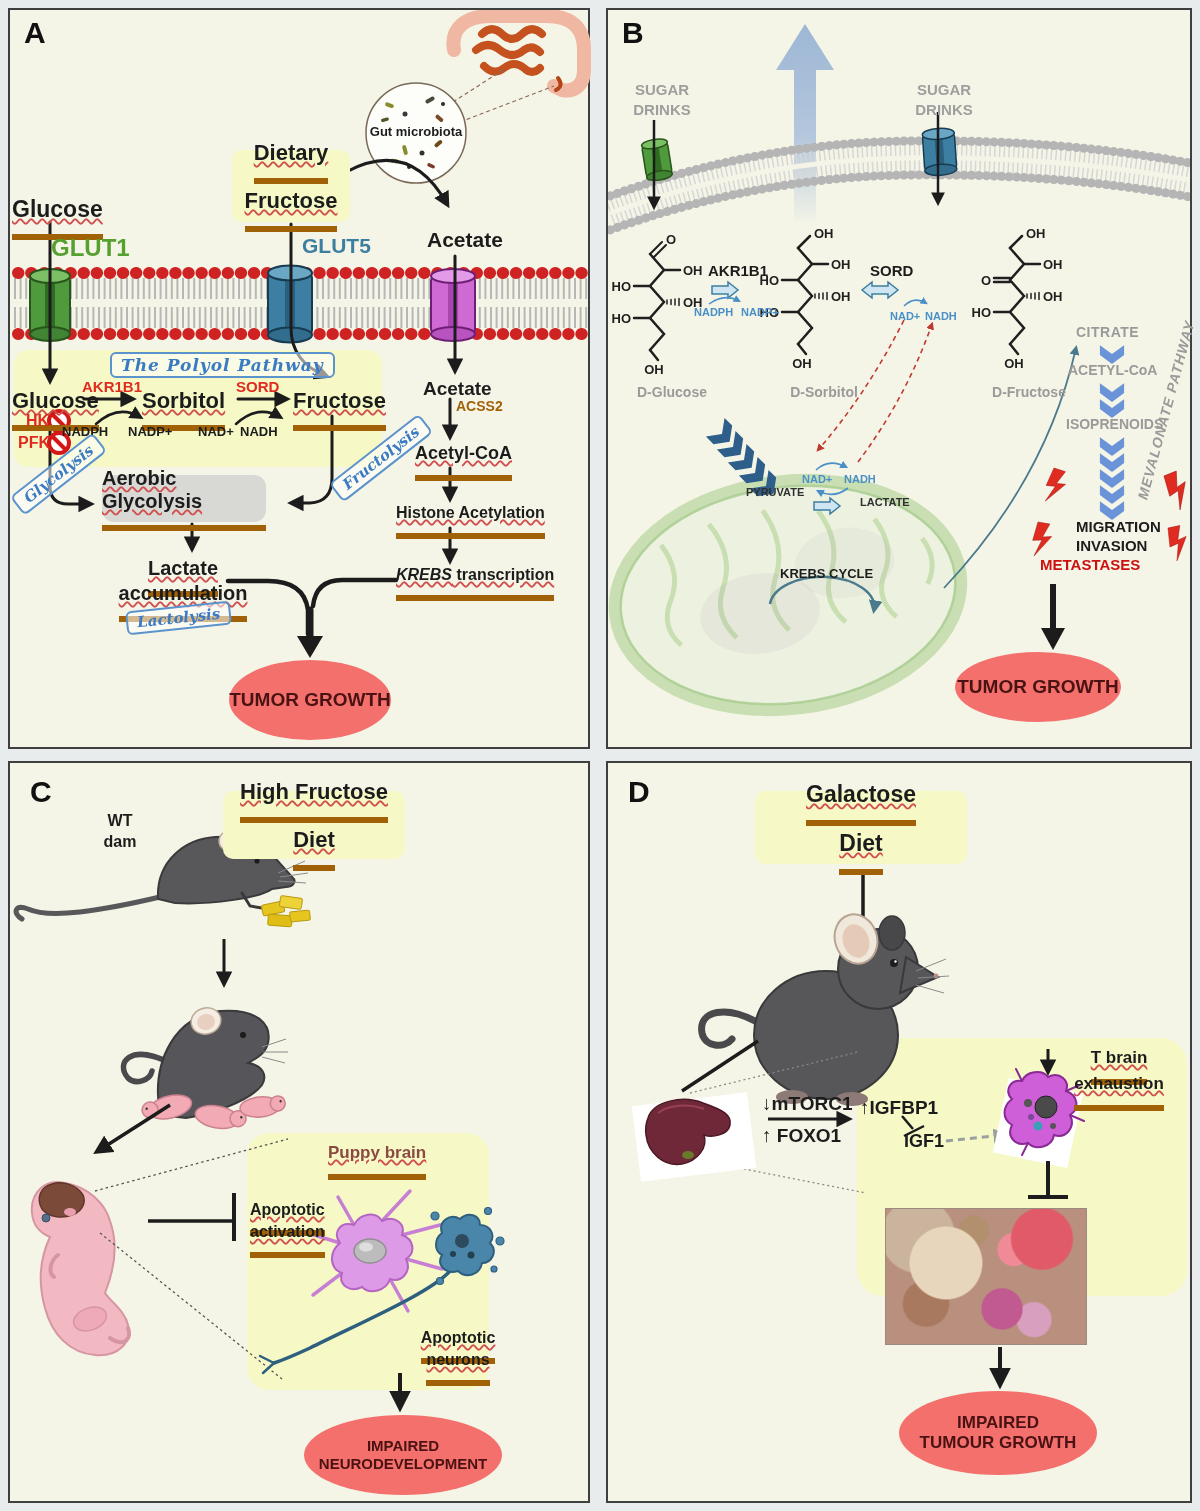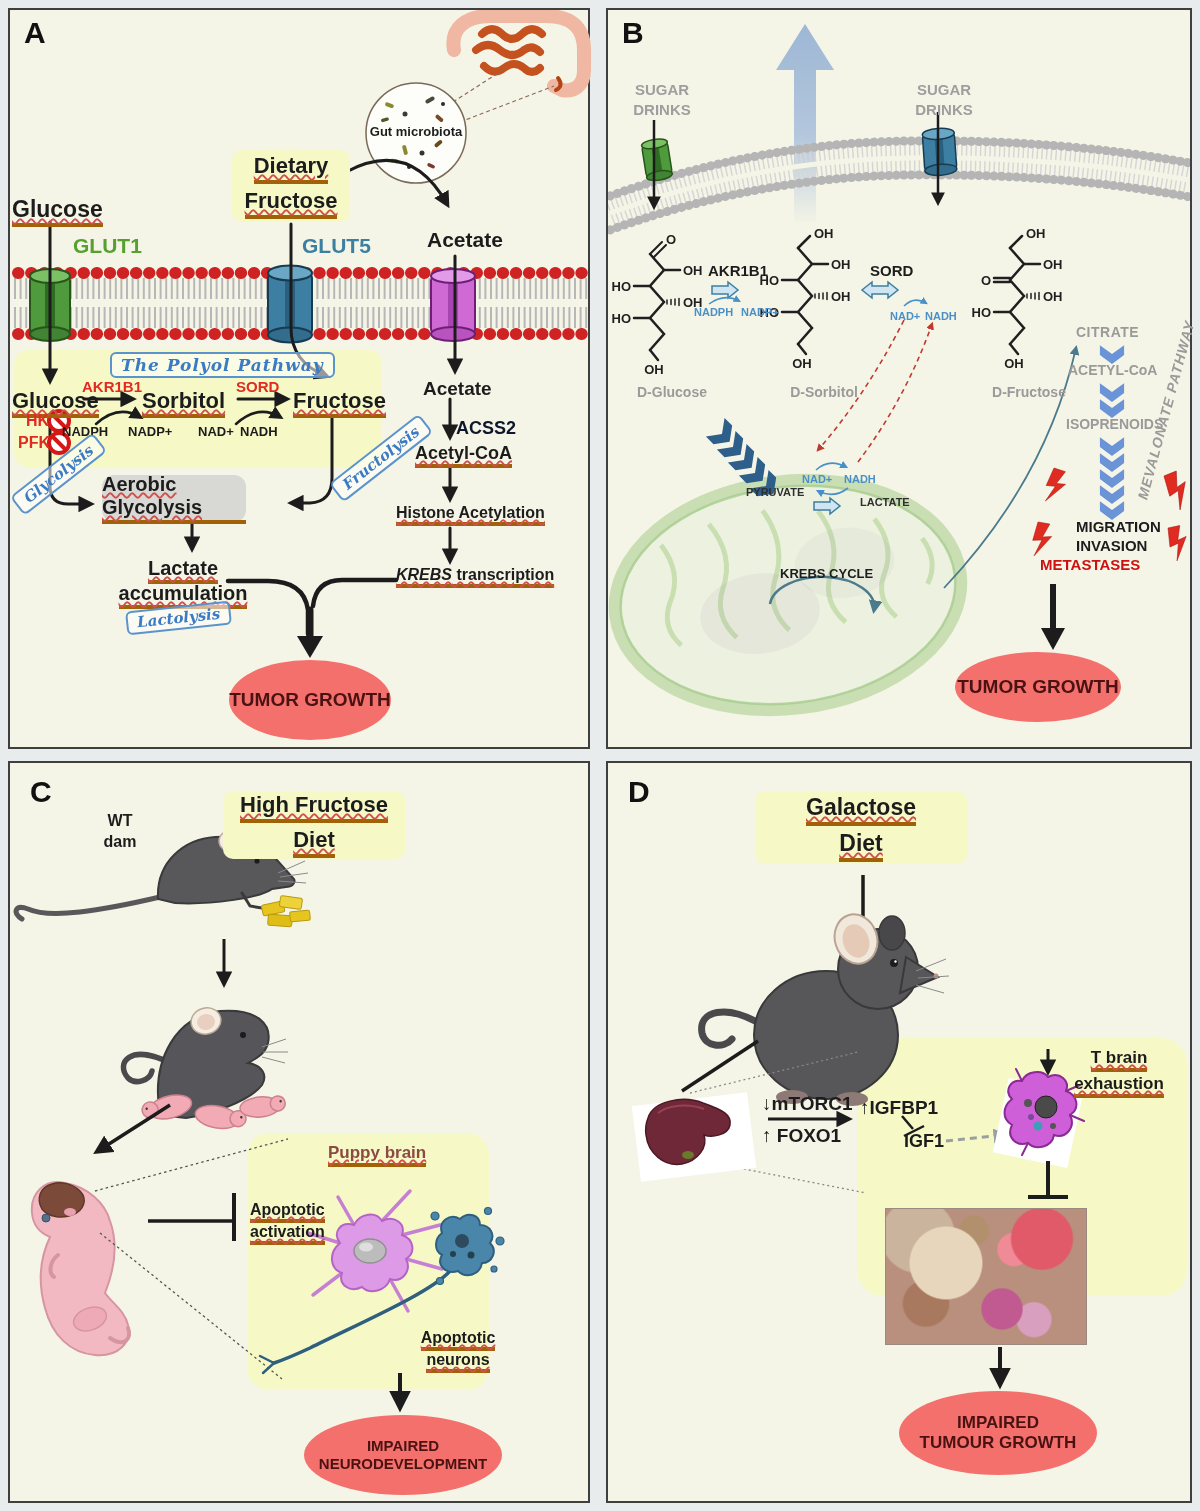--- a/index.html
+++ b/index.html
@@ -5,21 +5,21 @@
   html,body{margin:0;padding:0}
   body{width:1200px;height:1511px;position:relative;background:#e9ecec;font-family:"Liberation Sans",sans-serif;color:#1c1c1c;overflow:hidden}
   .panel{position:absolute;background:#f5f5e7;border:2px solid #3f3f3f;box-sizing:border-box}
   #pa{left:8px;top:8px;width:582px;height:741px}
   #pb{left:606px;top:8px;width:586px;height:741px}
   #pc{left:8px;top:761px;width:582px;height:742px}
   #pd{left:606px;top:761px;width:586px;height:742px}
   .b{font-weight:700}
   .txt{position:absolute;z-index:3;white-space:nowrap}
   .ctr{text-align:center;white-space:normal}
-  .u{text-decoration-line:underline;text-decoration-style:wavy;text-decoration-color:#d05050;text-decoration-thickness:1.5px;border-bottom:4px solid #a16207;padding-bottom:1px}
+  .u{text-decoration-line:underline;text-decoration-style:wavy;text-decoration-color:#d05050;text-decoration-thickness:1.5px;border-bottom:6px solid #a16207;padding-bottom:12px}
   .panel-letter{font-size:30px;font-weight:700;color:#111}
   .ybox{position:absolute;background:#f6f9c6;border-radius:10px;z-index:0;display:flex;flex-direction:column;align-items:center;justify-content:center;gap:4px}
   .red-ellipse{position:absolute;background:#f3706d;border-radius:50%;z-index:2;display:flex;flex-direction:column;align-items:center;justify-content:center;color:#4a1212;font-weight:700;text-align:center;line-height:1.2}
   .hand{position:absolute;z-index:3;color:#3b7bc4;font-style:italic;font-weight:700;font-family:"DejaVu Serif",serif;border:2px solid #5b93cc;border-radius:6px;background:rgba(255,255,255,.55);padding:1px 9px;white-space:nowrap}
   .gray{color:#9a9a9a}
   .blue{color:#4a90c8}
   .redtx{color:#e02b20}
   svg.layer{position:absolute;left:0;top:0;z-index:1}
   .graybox{position:absolute;background:#d8d8d4;border-radius:12px;z-index:2;display:flex;align-items:center;justify-content:center}
   .tumorimg{position:absolute;z-index:2;border:1px solid #9a8a80;
@@ -131,47 +131,47 @@
     </g>
     <g>
       <circle cx="49" cy="433" r="10" fill="#fff" stroke="#d41717" stroke-width="4"></circle>
       <line x1="42" y1="426" x2="56" y2="440" stroke="#d41717" stroke-width="4"></line>
     </g>
   </svg>
 
   <div class="txt panel-letter" style="left:14px;top:6px">A</div>
   <div class="txt b ctr" style="left:356px;top:114px;width:100px;font-size:13px">Gut microbiota</div>
   <div class="txt b" style="left:2px;top:186px;font-size:23px"><span class="u">Glucose</span></div>
-  <div class="txt b" style="left:63px;top:224px;font-size:21px;color:#55a02e">GLUT1</div>
+  <div class="txt b" style="left:41px;top:224px;font-size:24px;color:#55a02e">GLUT1</div>
   <div class="txt b" style="left:292px;top:224px;font-size:21px;color:#3c7fa0">GLUT5</div>
   <div class="txt b" style="left:417px;top:218px;font-size:21px">Acetate</div>
   <div class="hand" style="left:100px;top:342px;font-size:17px;letter-spacing:1px">The Polyol Pathway</div>
   <div class="txt b" style="left:2px;top:378px;font-size:22px"><span class="u">Glucose</span></div>
   <div class="txt b redtx" style="left:72px;top:368px;font-size:15px">AKR1B1</div>
   <div class="txt b" style="left:132px;top:378px;font-size:22px"><span class="u">Sorbitol</span></div>
   <div class="txt b redtx" style="left:226px;top:368px;font-size:15px">SORD</div>
   <div class="txt b" style="left:283px;top:378px;font-size:22px"><span class="u">Fructose</span></div>
   <div class="txt b redtx" style="left:16px;top:402px;font-size:16px">HK</div>
   <div class="txt b redtx" style="left:8px;top:424px;font-size:16px">PFK</div>
   <div class="txt b" style="left:52px;top:414px;font-size:13px">NADPH</div>
   <div class="txt b" style="left:118px;top:414px;font-size:13px">NADP+</div>
   <div class="txt b" style="left:188px;top:414px;font-size:13px">NAD+</div>
   <div class="txt b" style="left:230px;top:414px;font-size:13px">NADH</div>
   <div class="hand" style="left:-4px;top:452px;font-size:15px;transform:rotate(-38deg)">Glycolysis</div>
   <div class="hand" style="left:314px;top:436px;font-size:15px;transform:rotate(-38deg)">Fructolysis</div>
-  <div class="graybox" style="left:92px;top:465px;width:144px;height:47px">
+  <div class="graybox" style="left:92px;top:465px;width:164px;height:47px">
     <span class="b u" style="font-size:20px">Aerobic Glycolysis</span>
   </div>
   <div class="txt ctr" style="left:98px;top:546px;width:150px;font-size:20px;font-weight:700;line-height:1.25">
     <span class="u">Lactate</span><br>
     <span class="u">accumulation</span>
   </div>
   <div class="hand" style="left:116px;top:596px;font-size:15px;transform:rotate(-6deg)">Lactolysis</div>
   <div class="txt b" style="left:413px;top:368px;font-size:19px">Acetate</div>
-  <div class="txt b" style="left:446px;top:408px;font-size:18px;color:#0f172a">ACSS2</div>
+  <div class="txt b" style="left:446px;top:388px;font-size:14px;color:#a16207">ACSS2</div>
   <div class="txt b" style="left:405px;top:433px;font-size:18px"><span class="u">Acetyl-CoA</span></div>
   <div class="txt b" style="left:386px;top:494px;font-size:16px"><span class="u">Histone Acetylation</span></div>
   <div class="txt b" style="left:386px;top:556px;font-size:16px"><span class="u"><i>KREBS</i><span> transcription</span></span></div>
   <div class="red-ellipse" style="left:219px;top:650px;width:162px;height:80px;font-size:19px">
     <span>TUMOR GROWTH</span>
   </div>
 </section>
 
 <section id="pb" class="panel">
   <svg class="layer" width="582" height="737" viewBox="0 0 582 737">

